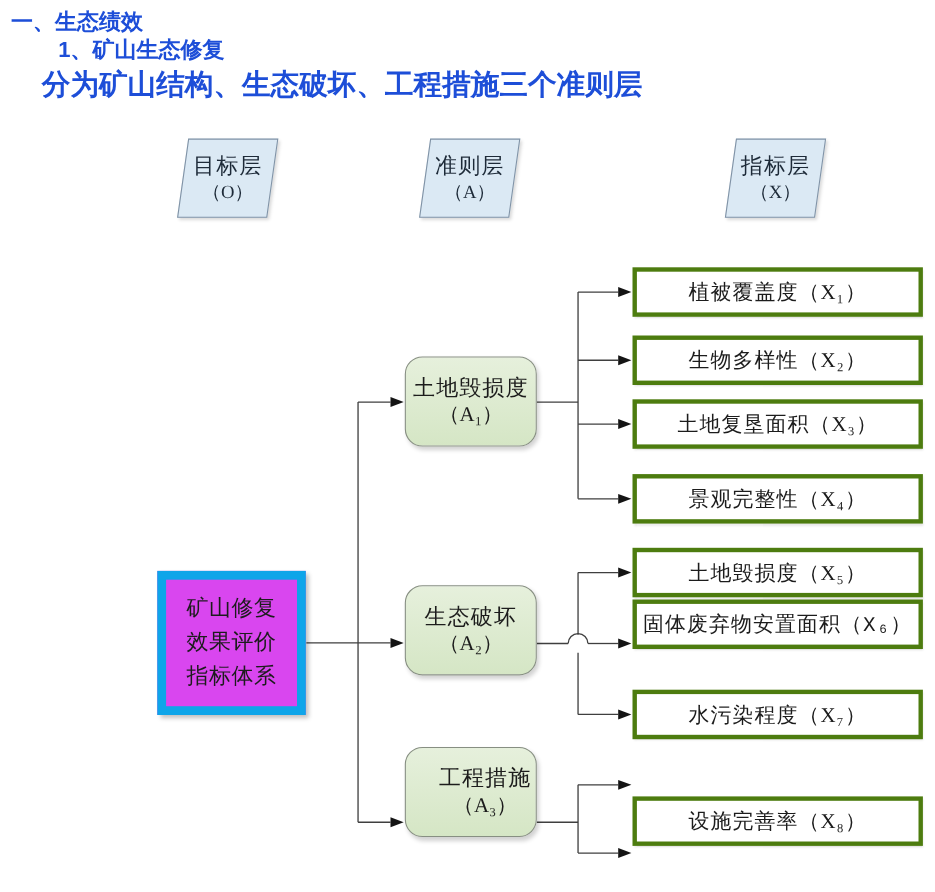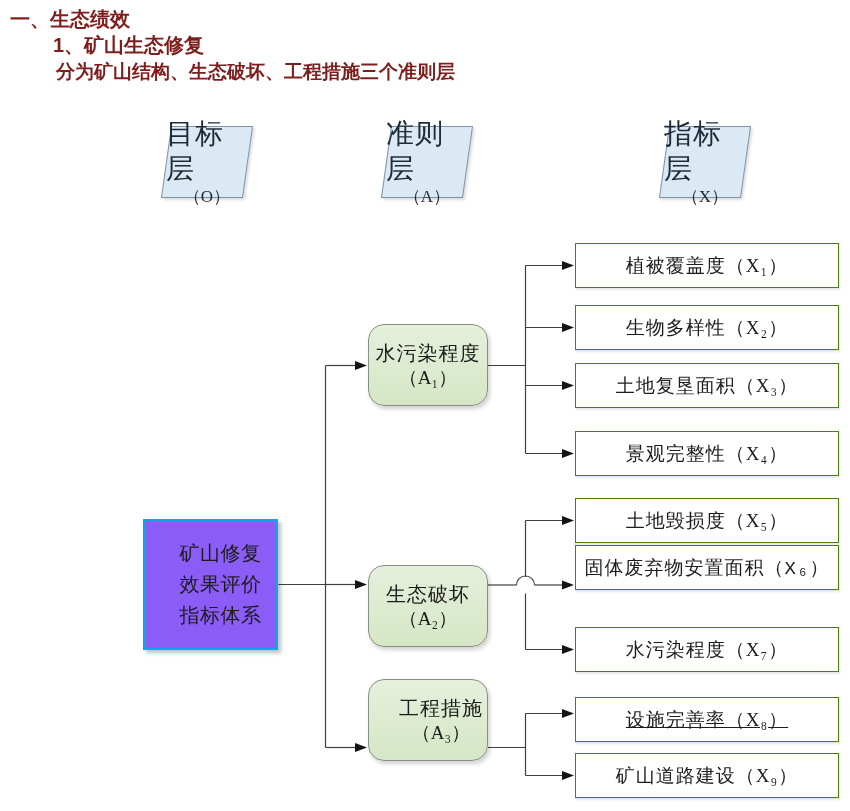--- a/index.html
+++ b/index.html
@@ -3,79 +3,79 @@
 <meta charset="utf-8">
 <style>
   html,body{margin:0;padding:0;background:#ffffff;}
   #stage{
     position:relative;width:850px;height:811px;background:#ffffff;overflow:hidden;
     font-family:"Liberation Serif","DejaVu Serif",serif;color:#1c1c1c;
   }
   
   .heading{
     position:absolute;font-family:"Liberation Sans","DejaVu Sans",sans-serif;
-    font-weight:bold;color:#7f1d1d;white-space:nowrap;
+    font-weight:bold;color:#1d4ed8;white-space:nowrap;
   }
   #h1{left:10px;top:6px;font-size:20px;}
   #h2{left:8px;top:32px;font-size:20px;margin-left:45px;}
-  #h3{left:56px;top:59px;font-size:19px;}
+  #h3{left:38px;top:59px;font-size:26px;}
   
   .layer{position:absolute;width:82px;height:72px;}
   .layer .shape{
     position:absolute;left:0;top:0;right:0;bottom:0;
     background:#dbe9f4;border:1px solid #8193a6;
     transform:skewX(-8deg);
     box-shadow:2px 2px 3px rgba(0,0,0,0.15);
   }
   .layer .txt{
     position:absolute;left:0;top:0;right:0;bottom:0;
     display:flex;flex-direction:column;align-items:center;justify-content:center;
     line-height:1.25;color:#1d2a38;
   }
-  .layer .lbl{font-size:28px;letter-spacing:1px;}
+  .layer .lbl{font-size:20px;letter-spacing:1px;}
   .layer .sym{font-size:17px;}
   #layer-0{left:166px;top:126px;}
   #layer-1{left:386px;top:126px;}
   #layer-2{left:664px;top:126px;}
   
   .goal{
     position:absolute;left:143px;top:519px;width:135px;height:131px;
-    background:#8b5cf6;border:2px solid #0ea5e9;box-sizing:border-box;
+    background:#d946ef;border:8px solid #0ea5e9;box-sizing:border-box;
     box-shadow:3px 3px 4px rgba(0,0,0,0.25);
-    display:flex;align-items:center;justify-content:center;text-align:right;
+    display:flex;align-items:center;justify-content:center;text-align:center;
   }
   .goal .txt{
     width:102px;font-size:20px;line-height:1.55;letter-spacing:0.5px;
     word-break:break-all;
   }
   
   .crit{
     position:absolute;left:368px;width:120px;height:82px;box-sizing:border-box;
     background:linear-gradient(180deg,#e6f0dc 0%,#d5e6c5 100%);
     border:1.4px solid #878f82;border-radius:16px;
     box-shadow:2px 3px 4px rgba(0,0,0,0.18);
     display:flex;flex-direction:column;align-items:center;justify-content:center;
     line-height:1.3;
   }
   .crit .lbl{font-size:20px;letter-spacing:1px;}
   .crit .sym{font-size:19px;}
   #crit-0{top:324px;}
-  #crit-1{top:565px;}
+  #crit-1{top:532px;}
   #crit-2{top:679px;padding-left:26px;}
   
   .ind{
     position:absolute;left:575px;width:264px;height:45px;box-sizing:border-box;
-    background:#ffffff;border:1px solid #4d7c0f;
+    background:#ffffff;border:4px solid #4d7c0f;
     display:flex;align-items:center;justify-content:center;
     font-size:19px;letter-spacing:1px;white-space:nowrap;
     box-shadow:1px 2px 2px rgba(0,0,0,0.10);
   }
   #ind-0{top:243px;} #ind-1{top:305px;} #ind-2{top:363px;}
   #ind-3{top:431px;} #ind-4{top:498px;} #ind-5{top:545px;font-family:Liberation Mono, monospace;}
-  #ind-6{top:627px;} #ind-7{top:697px;text-decoration:underline;} #ind-8{top:753px;}
+  #ind-6{top:627px;} #ind-7{top:724px;} #ind-8{top:753px;}
   
   #wires{position:absolute;left:0;top:0;pointer-events:none;}
   #wires path{stroke:#3f3f3f;stroke-width:1.2;fill:none;}
   #wires polygon{fill:#141414;stroke:none;}
 </style>
 </head>
 <body>
 
 <div id="stage">
 
@@ -144,35 +144,34 @@
       <span class="lbl">指标层</span>
       <span class="sym">（X）</span>
     </div>
   </div>
 
   <div class="goal">
     <div class="txt">矿山修复效果评价指标体系</div>
   </div>
 
   <div id="crit-0" class="crit">
-    <span class="lbl">水污染程度</span>
+    <span class="lbl">土地毁损度</span>
     <span class="sym">（A₁）</span>
   </div>
   <div id="crit-1" class="crit">
     <span class="lbl">生态破坏</span>
     <span class="sym">（A₂）</span>
   </div>
   <div id="crit-2" class="crit">
     <span class="lbl">工程措施</span>
     <span class="sym">（A₃）</span>
   </div>
 
   <div id="ind-0" class="ind">植被覆盖度（X₁）</div>
   <div id="ind-1" class="ind">生物多样性（X₂）</div>
   <div id="ind-2" class="ind">土地复垦面积（X₃）</div>
   <div id="ind-3" class="ind">景观完整性（X₄）</div>
   <div id="ind-4" class="ind">土地毁损度（X₅）</div>
   <div id="ind-5" class="ind">固体废弃物安置面积（X₆）</div>
   <div id="ind-6" class="ind">水污染程度（X₇）</div>
   <div id="ind-7" class="ind">设施完善率（X₈）</div>
-  <div id="ind-8" class="ind">矿山道路建设（X₉）</div>
 
 </div>
 
 </body></html>

